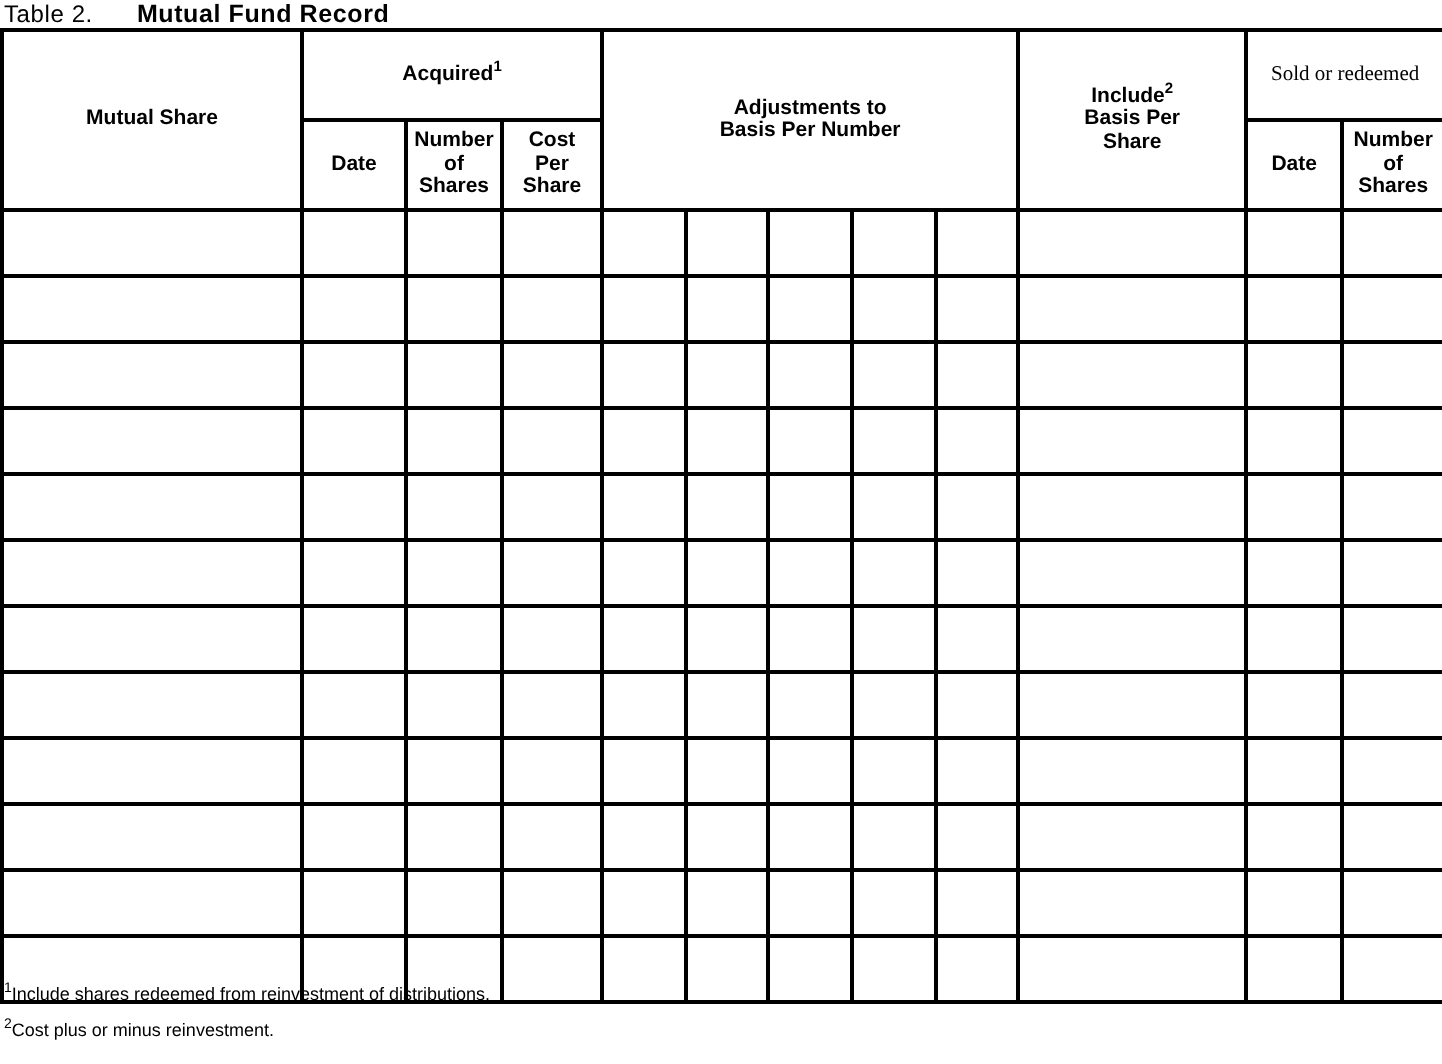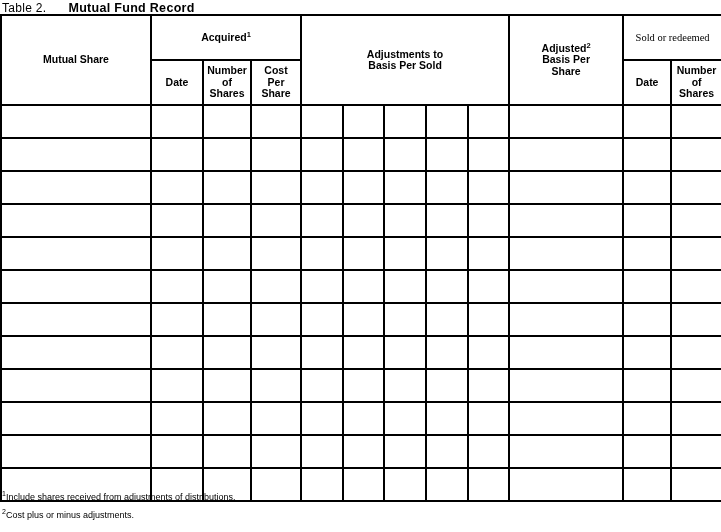--- a/index.html
+++ b/index.html
@@ -79,24 +79,24 @@
     <thead>
       <tr class="hrow1">
         <th rowspan="2">
           <span>Mutual Share</span>
         </th>
         <th colspan="3">
           <span>Acquired</span><sup>1</sup>
         </th>
         <th rowspan="2" colspan="5" class="th-adjustments">
           <span class="pre">Adjustments to
-Basis Per Sold</span>
+Basis Per Number</span>
         </th>
         <th rowspan="2" class="th-adjusted">
-          <span><span>Adjusted</span><sup>2</sup><span class="pre block">Basis Per
+          <span><span>Include</span><sup>2</sup><span class="pre block">Basis Per
 Share</span></span>
         </th>
         <th colspan="2" class="th-sold">
           <span class="sold-text">Sold or redeemed</span>
         </th>
       </tr>
       <tr class="hrow2">
         <th><span>Date</span></th>
         <th><span class="pre">Number
 of
@@ -276,17 +276,17 @@
           <td></td>
           <td></td>
           <td></td>
           <td></td>
           <td></td>
         </tr>
       </tbody>
   </table>
 
   <div class="footnotes">
-    <div class="fn"><sup>1</sup><span>Include shares received from adjustments of distributions.</span></div>
-    <div class="fn"><sup>2</sup><span>Cost plus or minus adjustments.</span></div>
+    <div class="fn"><sup>1</sup><span>Include shares redeemed from reinvestment of distributions.</span></div>
+    <div class="fn"><sup>2</sup><span>Cost plus or minus reinvestment.</span></div>
   </div>
 
 </div>
 
 </body></html>

